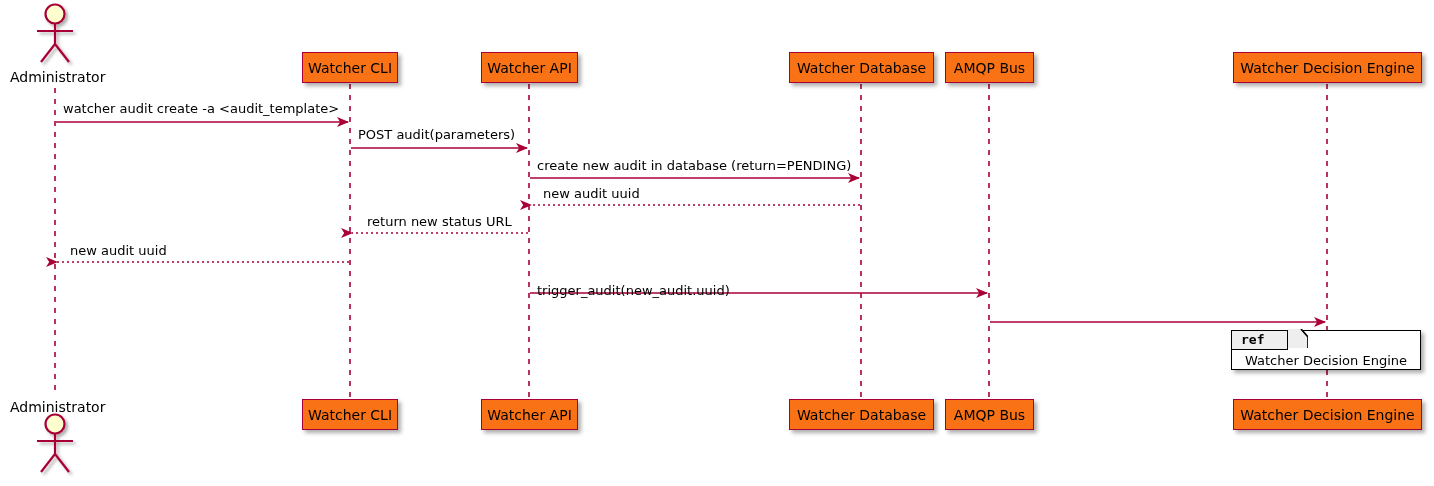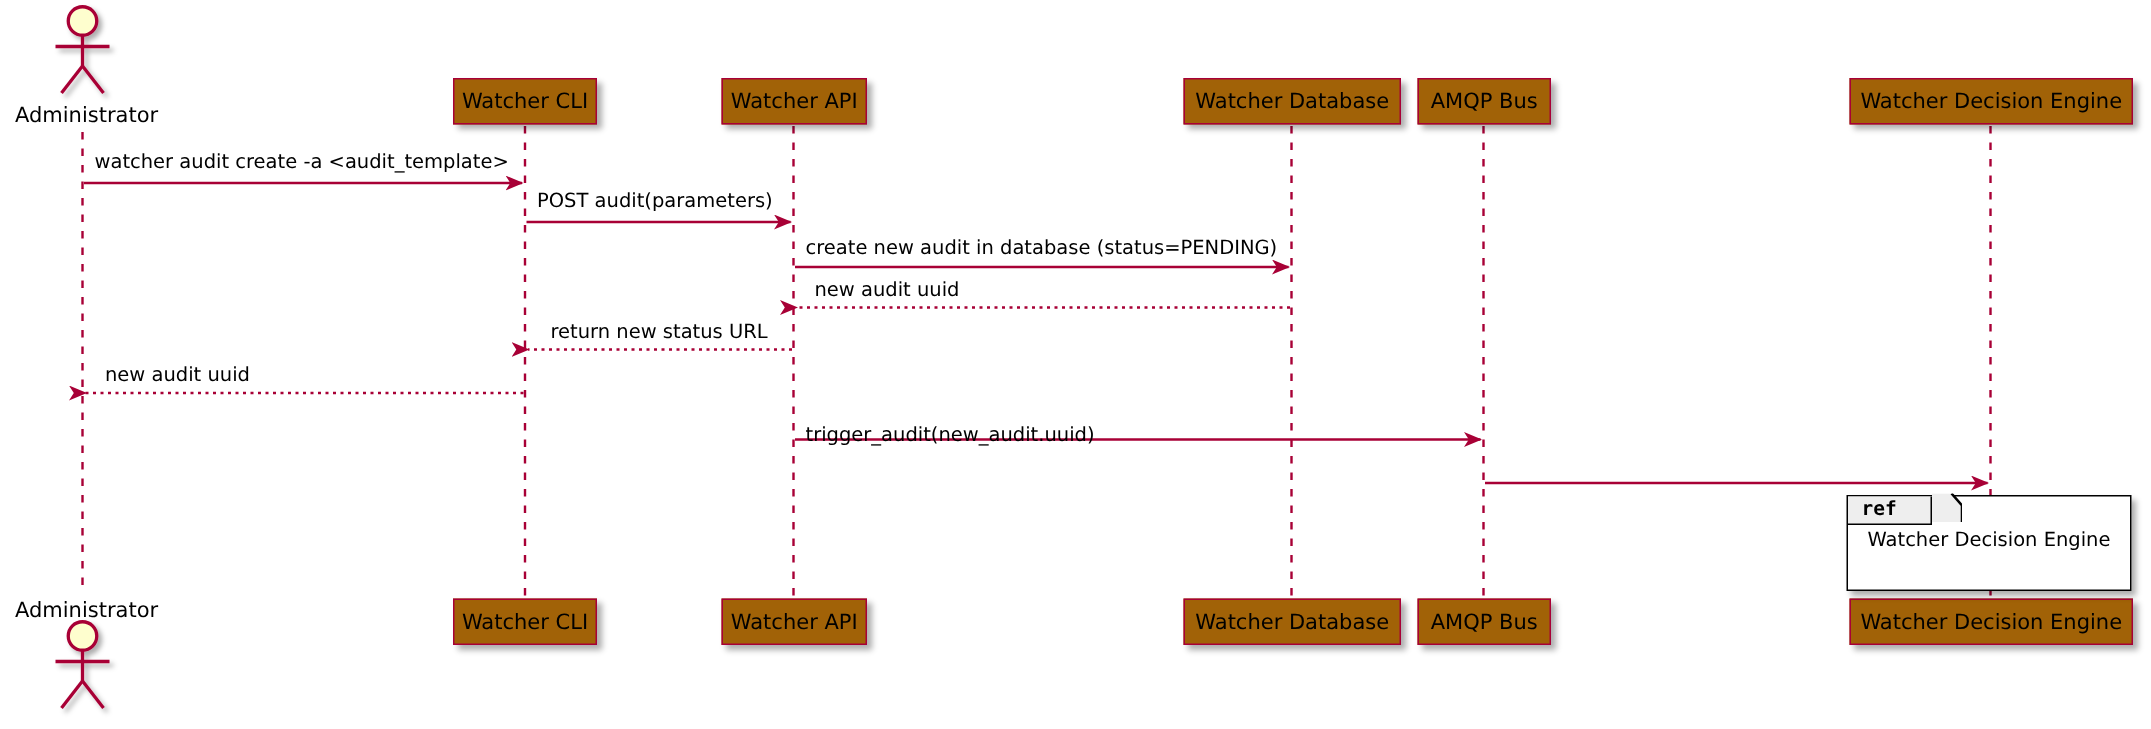--- a/index.html
+++ b/index.html
@@ -19,21 +19,21 @@
   }
   svg.layer {
     position: absolute;
     left: 0;
     top: 0;
     width: 1434px;
     height: 486px;
   }
   .participant-box {
     position: absolute;
-    background: #a16207;
+    background: #f97316;
     border: 1.5px solid #A80036;
     box-shadow: 3px 3px 4px rgba(0,0,0,0.32);
     box-sizing: border-box;
     display: flex;
     align-items: center;
     justify-content: center;
     font-size: 14px;
     color: #000000;
     white-space: nowrap;
     font-family: "DejaVu Sans", sans-serif;
@@ -184,27 +184,27 @@
   </div>
   <div class="participant-box" style="left:945px; top:399px; width:89px; height:31px;">
     <span>AMQP Bus</span>
   </div>
   <div class="participant-box" style="left:1233px; top:399px; width:189px; height:31px;">
     <span>Watcher Decision Engine</span>
   </div>
 
   <div class="msg-label" style="left:63px; top:101px;">watcher audit create -a &lt;audit_template&gt;</div>
   <div class="msg-label" style="left:358px; top:127px;">POST audit(parameters)</div>
-  <div class="msg-label" style="left:537px; top:158px;">create new audit in database (status=PENDING)</div>
+  <div class="msg-label" style="left:537px; top:158px;">create new audit in database (return=PENDING)</div>
   <div class="msg-label" style="left:543px; top:186px;">new audit uuid</div>
   <div class="msg-label" style="left:367px; top:214px;">return new status URL</div>
   <div class="msg-label" style="left:70px; top:243px;">new audit uuid</div>
   <div class="msg-label" style="left:537px; top:283px;">trigger_audit(new_audit.uuid)</div>
 
-  <div class="ref-frame" style="left:1231px; top:330px; width:190px; height:64px;">
+  <div class="ref-frame" style="left:1231px; top:330px; width:190px; height:40px;">
     <div class="ref-tab" style="width:56px;">
       <span class="ref-tab-label">ref</span>
       <svg width="20" height="19" style="position:absolute; left:56px; top:-1.7px;">
         <path d="M0,0 L13,0 L20,8 L20,19 L0,19 Z" fill="#EEEEEE" stroke="none"></path>
         <path d="M13,0 L20,8 L20,19" fill="none" stroke="#000000" stroke-width="1.7"></path>
       </svg>
     </div>
     <div class="ref-body">
       <div>Watcher Decision Engine</div>
     </div>

